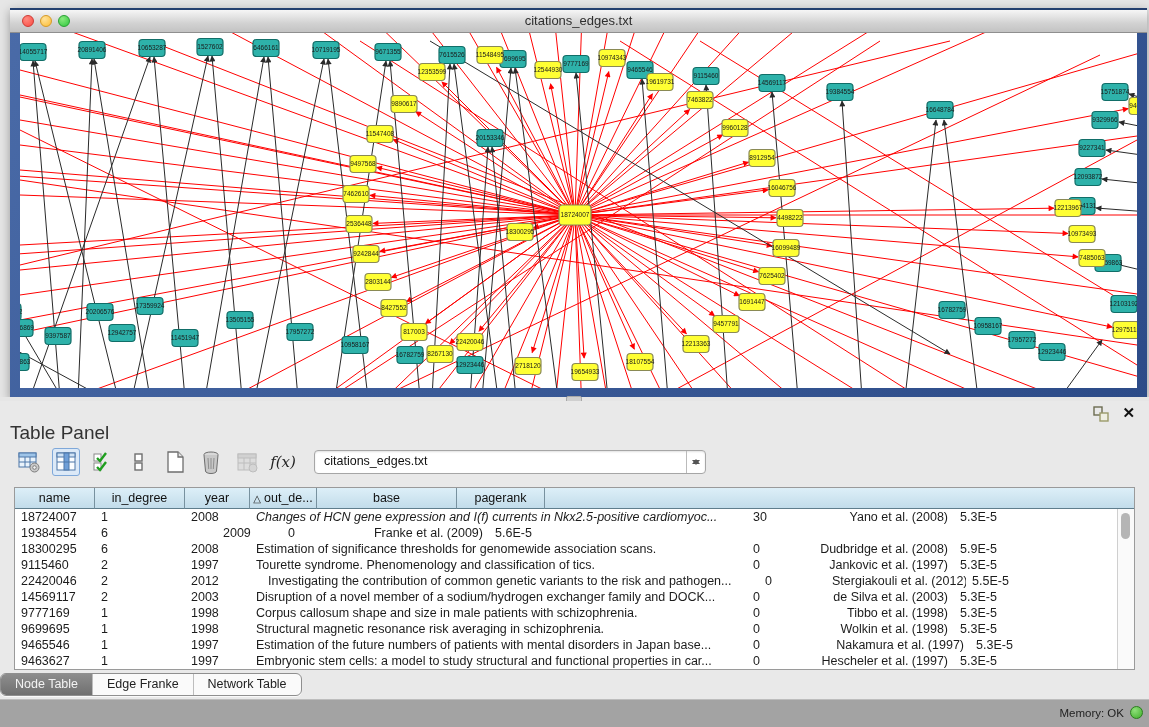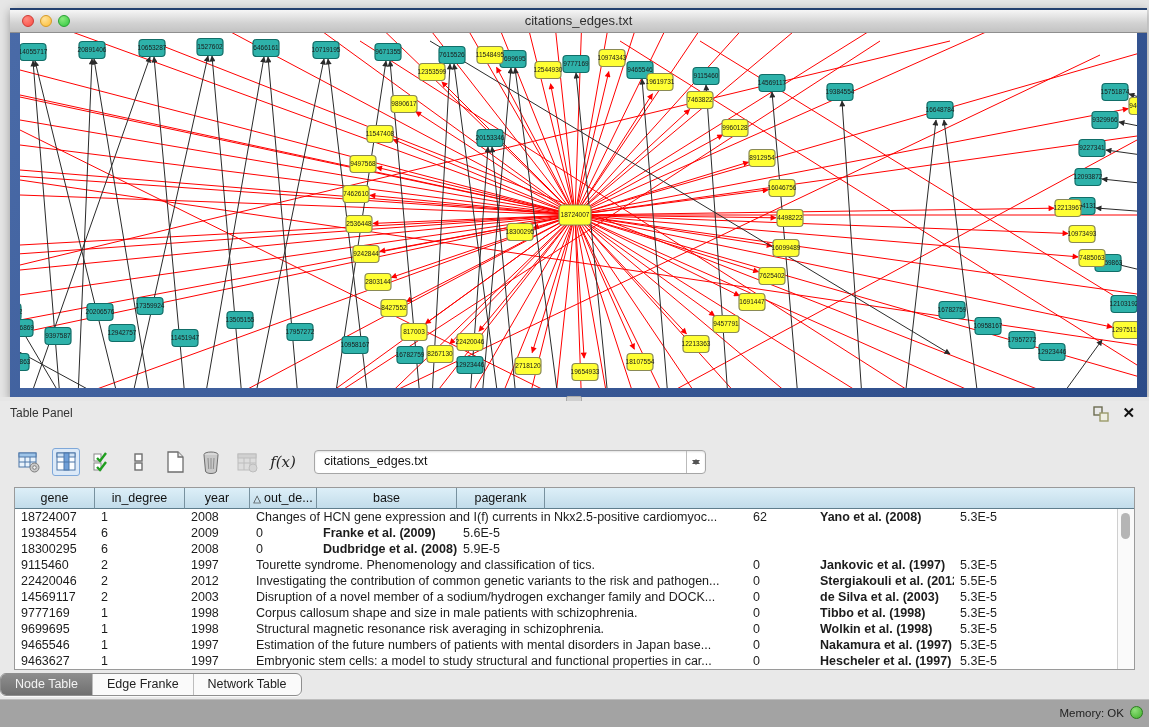--- a/index.html
+++ b/index.html
@@ -22,21 +22,21 @@
   .net-canvas svg{display:block;}
 
   
   .splitter{position:absolute;left:0;top:397px;width:1149px;height:4px;background:#e6e6e6;}
   .split-handle{position:absolute;left:566px;top:-1px;width:14px;height:6px;background:#cfcfcf;
     border:1px solid #a8a8a8;border-radius:2px;}
 
   
   .table-panel{position:absolute;left:0;top:401px;width:1149px;height:326px;background:#e9e9e9;}
   .panel-header{position:absolute;left:0;top:0;right:0;height:26px;}
-  .panel-title{position:absolute;left:10px;top:5px;font-size:12px;color:#333;}
+  .panel-title{position:absolute;left:10px;top:21px;font-size:19px;color:#333;}
   .panel-float{position:absolute;right:40px;top:5px;width:16px;height:16px;cursor:pointer;}
   .panel-close{position:absolute;right:14px;top:3px;font-size:15px;font-weight:bold;color:#111;cursor:pointer;}
 
   .toolbar{position:absolute;left:16px;top:44px;height:34px;display:flex;align-items:center;gap:10px;}
   .tbico{width:26px;height:26px;display:flex;align-items:center;justify-content:center;cursor:pointer;}
   .tbico.sel{border:1px solid #7fa8d9;border-radius:3px;background:#dce9f7;}
   .fx{font-family:"DejaVu Serif",serif;font-style:italic;font-size:15px;color:#222;}
   .combo{position:relative;margin-left:8px;width:390px;height:22px;background:#fff;
     border:1px solid #a6a6a6;border-radius:4px;box-shadow:inset 0 1px 2px rgba(0,0,0,.12);cursor:pointer;}
   .combo-text{position:absolute;left:9px;top:3px;font-size:12.5px;color:#111;}
@@ -49,21 +49,21 @@
   .thead{display:flex;height:21px;}
   .th{box-sizing:border-box;height:21px;line-height:20px;font-size:12.5px;color:#111;text-align:center;
     background:linear-gradient(#ddeff8,#c2dcea);border-right:1px solid #77919f;border-bottom:1px solid #5f7d8c;
     overflow:hidden;white-space:nowrap;cursor:pointer;flex:0 0 auto;}
   .th.fill{flex:1 1 auto;border-right:none;}
   .sortmark{font-size:10px;margin-right:3px;color:#222;}
   .tbody{position:absolute;left:0;top:21px;right:16px;bottom:0;overflow:hidden;}
   .tr{display:flex;height:16px;cursor:default;}
   .td{box-sizing:border-box;height:16px;line-height:16px;font-size:12.5px;color:#1c1c1c;
     padding:0 6px;overflow:hidden;white-space:nowrap;text-overflow:clip;flex:0 0 auto;}
-  .td.center{text-align:left;font-weight:bold;}
+  .td.center{text-align:right;}
   .vscroll{position:absolute;right:0;top:21px;bottom:0;width:16px;background:#fafafa;border-left:1px solid #cfcfcf;}
   .vthumb{position:absolute;left:3px;top:4px;width:9px;height:26px;background:#b5b5b5;border-radius:5px;cursor:pointer;}
 
   .tabs{position:absolute;left:0;top:272px;width:100%;display:flex;justify-content:flex-start;}
   .seg{display:inline-flex;border:1px solid #8f8f8f;border-radius:6px;overflow:hidden;background:#fafafa;
     box-shadow:0 1px 0 rgba(255,255,255,.7);}
   .seg-btn{padding:2px 14px;font-size:12.5px;color:#222;border-right:1px solid #bdbdbd;cursor:pointer;line-height:17px;}
   .seg-btn:last-child{border-right:none;}
   .seg-btn.active{background:linear-gradient(#8d8d8d,#707070);color:#f3f3f3;}
 
@@ -620,68 +620,69 @@
     </span>
     <span class="tbico fx">f(x)</span>
     <div class="combo">
       <span class="combo-text">citations_edges.txt</span>
       <span class="combo-step"></span>
     </div>
   </div>
 
   <div class="tbl">
     <div class="thead" id="thead">
-        <div class="th" style="width: 80px;">gene</div>
+        <div class="th" style="width: 80px;">name</div>
         <div class="th" style="width: 90px;">in_degree</div>
         <div class="th" style="width: 65px;">year</div>
         <div class="th" style="width: 67px;"><span class="sortmark">△</span>out_de...</div>
         <div class="th" style="width: 140px;">base</div>
         <div class="th" style="width: 88px;">pagerank</div>
         <div class="th fill"></div>
       </div>
     <div class="tbody" id="tbody">
         <div class="tr">
           <div class="td" style="width: 80px;">18724007</div>
           <div class="td" style="width: 90px;">1</div>
           <div class="td" style="width: 65px;">2008</div>
-          <div class="td" style="width: 497px;">Changes of HCN gene expression and I(f) currents in Nkx2.5-positive cardiomyoc...</div>
-          <div class="td" style="width: 67px;">62</div>
+          <div class="td" style="width: 497px; font-style: italic;">Changes of HCN gene expression and I(f) currents in Nkx2.5-positive cardiomyoc...</div>
+          <div class="td" style="width: 67px;">30</div>
           <div class="td center" style="width: 140px;">Yano et al. (2008)</div>
           <div class="td" style="width: 88px;">5.3E-5</div>
         </div>
         <div class="tr">
           <div class="td" style="width: 80px;">19384554</div>
           <div class="td" style="width: 90px;">6</div>
-          <div class="td" style="width: 65px;">2009</div>
+          <div class="td" style="width: 65px; margin-left: 32px;">2009</div>
           <div class="td" style="width: 67px;">0</div>
           <div class="td center" style="width: 140px;">Franke et al. (2009)</div>
           <div class="td" style="width: 88px;">5.6E-5</div>
         </div>
         <div class="tr">
           <div class="td" style="width: 80px;">18300295</div>
           <div class="td" style="width: 90px;">6</div>
           <div class="td" style="width: 65px;">2008</div>
+          <div class="td" style="width: 497px;">Estimation of significance thresholds for genomewide association scans.</div>
           <div class="td" style="width: 67px;">0</div>
           <div class="td center" style="width: 140px;">Dudbridge et al. (2008)</div>
           <div class="td" style="width: 88px;">5.9E-5</div>
         </div>
         <div class="tr">
           <div class="td" style="width: 80px;">9115460</div>
           <div class="td" style="width: 90px;">2</div>
           <div class="td" style="width: 65px;">1997</div>
           <div class="td" style="width: 497px;">Tourette syndrome. Phenomenology and classification of tics.</div>
           <div class="td" style="width: 67px;">0</div>
           <div class="td center" style="width: 140px;">Jankovic et al. (1997)</div>
           <div class="td" style="width: 88px;">5.3E-5</div>
         </div>
         <div class="tr">
           <div class="td" style="width: 80px;">22420046</div>
           <div class="td" style="width: 90px;">2</div>
           <div class="td" style="width: 65px;">2012</div>
-          <div class="td" style="width: 497px;">Investigating the contribution of common genetic variants to the risk and pathogen...</div>
+          <div class="td" style="width: 497px; margin-left: 12px;">Investigating the contribution of common genetic variants to the risk and pathogen...</div>
           <div class="td" style="width: 67px;">0</div>
           <div class="td center" style="width: 140px;">Stergiakouli et al. (2012)</div>
           <div class="td" style="width: 88px;">5.5E-5</div>
         </div>
         <div class="tr">
           <div class="td" style="width: 80px;">14569117</div>
           <div class="td" style="width: 90px;">2</div>
           <div class="td" style="width: 65px;">2003</div>
           <div class="td" style="width: 497px;">Disruption of a novel member of a sodium/hydrogen exchanger family and DOCK...</div>
           <div class="td" style="width: 67px;">0</div>
@@ -705,21 +706,21 @@
           <div class="td" style="width: 67px;">0</div>
           <div class="td center" style="width: 140px;">Wolkin et al. (1998)</div>
           <div class="td" style="width: 88px;">5.3E-5</div>
         </div>
         <div class="tr">
           <div class="td" style="width: 80px;">9465546</div>
           <div class="td" style="width: 90px;">1</div>
           <div class="td" style="width: 65px;">1997</div>
           <div class="td" style="width: 497px;">Estimation of the future numbers of patients with mental disorders in Japan base...</div>
           <div class="td" style="width: 67px;">0</div>
-          <div class="td center" style="width: 140px;">Nakamura et al. (1997)</div>
+          <div class="td center" style="width: 140px; margin-left: 16px;">Nakamura et al. (1997)</div>
           <div class="td" style="width: 88px;">5.3E-5</div>
         </div>
         <div class="tr">
           <div class="td" style="width: 80px;">9463627</div>
           <div class="td" style="width: 90px;">1</div>
           <div class="td" style="width: 65px;">1997</div>
           <div class="td" style="width: 497px;">Embryonic stem cells: a model to study structural and functional properties in car...</div>
           <div class="td" style="width: 67px;">0</div>
           <div class="td center" style="width: 140px;">Hescheler et al. (1997)</div>
           <div class="td" style="width: 88px;">5.3E-5</div>

